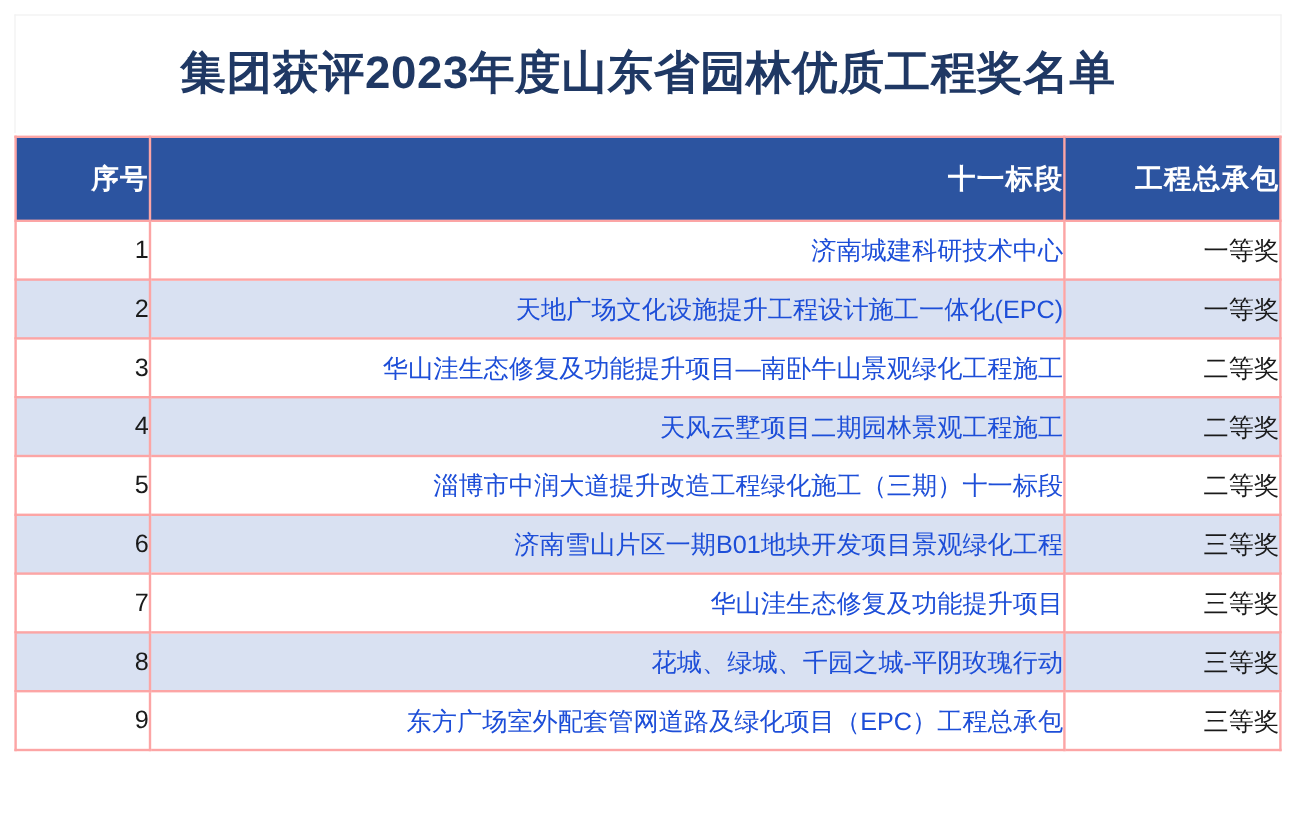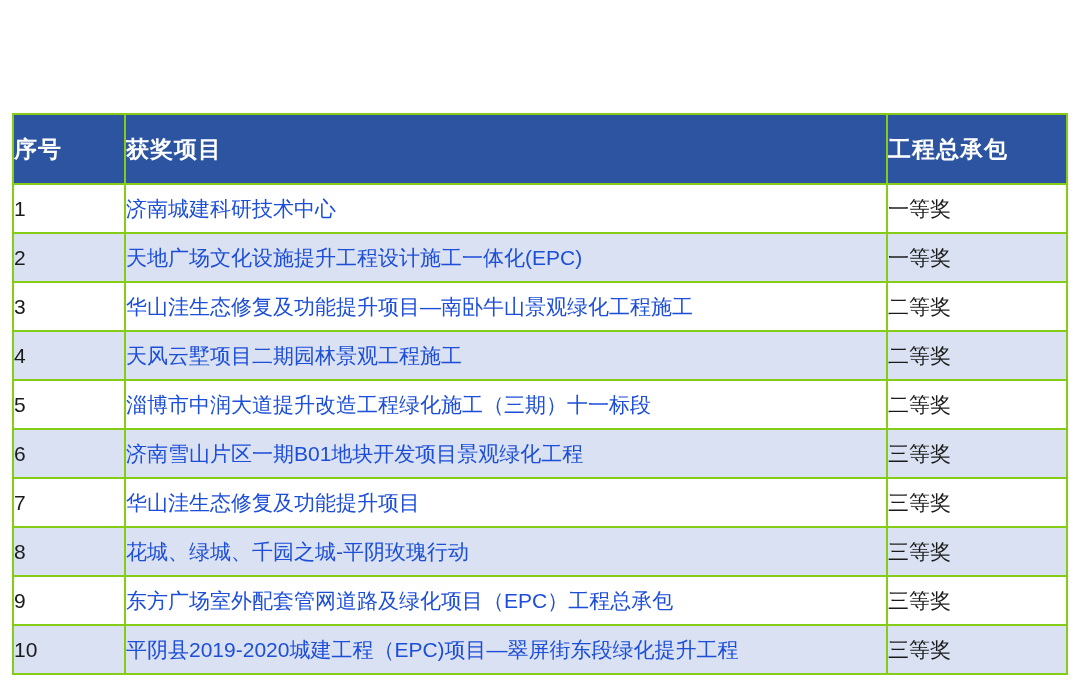--- a/index.html
+++ b/index.html
@@ -55,22 +55,22 @@
     width: 1056px;
   }
   table.award-table {
     border-collapse: collapse;
     table-layout: fixed;
     width: 1056px;
     border: 2px solid #2b2b2b;
   }
   table.award-table td,
   table.award-table th {
-    border: 2px solid #84cc16;
-    text-align: left;
+    border: 2px solid #fca5a5;
+    text-align: right;
     vertical-align: middle;
     padding: 0;
     box-sizing: border-box;
   }
 
   col.c-no    { width: 112px; }
   col.c-proj  { width: 762px; }
   col.c-grade { width: 180px; }
 
   thead th {
@@ -101,32 +101,35 @@
     font-size: 21px;
     color: #1a1a1a;
     white-space: nowrap;
   }
 </style>
 </head>
 <body>
 
 <div class="page">
 
+  <div class="title-band">
+    <div class="title-text">集团获评2023年度山东省园林优质工程奖名单</div>
+  </div>
 
   <div class="table-wrap">
     <table class="award-table">
       <colgroup>
         <col class="c-no">
         <col class="c-proj">
         <col class="c-grade">
       </colgroup>
       <thead>
         <tr>
           <th>序号</th>
-          <th>获奖项目</th>
+          <th>十一标段</th>
           <th>工程总承包</th>
         </tr>
       </thead>
       <tbody>
         <tr class="odd">
           <td class="cell-no">1</td>
           <td class="cell-proj">济南城建科研技术中心</td>
           <td class="cell-grade">一等奖</td>
         </tr>
         <tr class="even">
@@ -162,22 +165,17 @@
         <tr class="even">
           <td class="cell-no">8</td>
           <td class="cell-proj">花城、绿城、千园之城-平阴玫瑰行动</td>
           <td class="cell-grade">三等奖</td>
         </tr>
         <tr class="odd">
           <td class="cell-no">9</td>
           <td class="cell-proj">东方广场室外配套管网道路及绿化项目（EPC）工程总承包</td>
           <td class="cell-grade">三等奖</td>
         </tr>
-        <tr class="even">
-          <td class="cell-no">10</td>
-          <td class="cell-proj">平阴县2019-2020城建工程（EPC)项目—翠屏街东段绿化提升工程</td>
-          <td class="cell-grade">三等奖</td>
-        </tr>
       </tbody>
     </table>
   </div>
 
 </div>
 
 </body></html>

